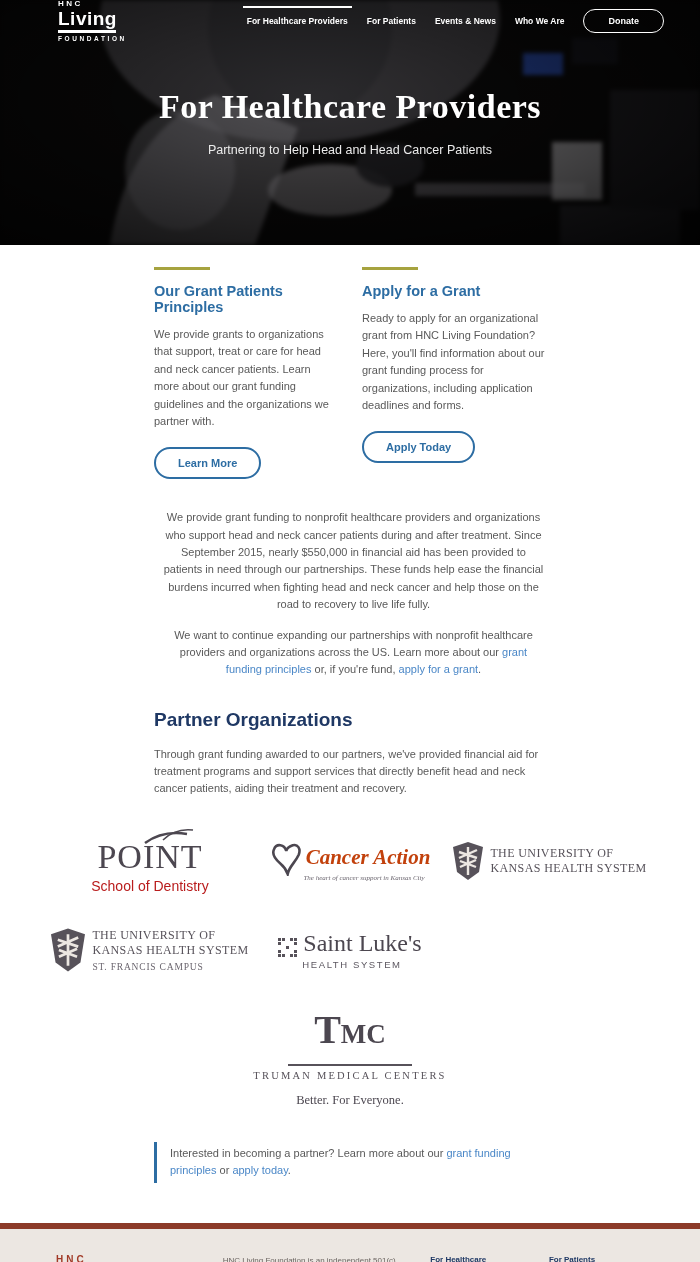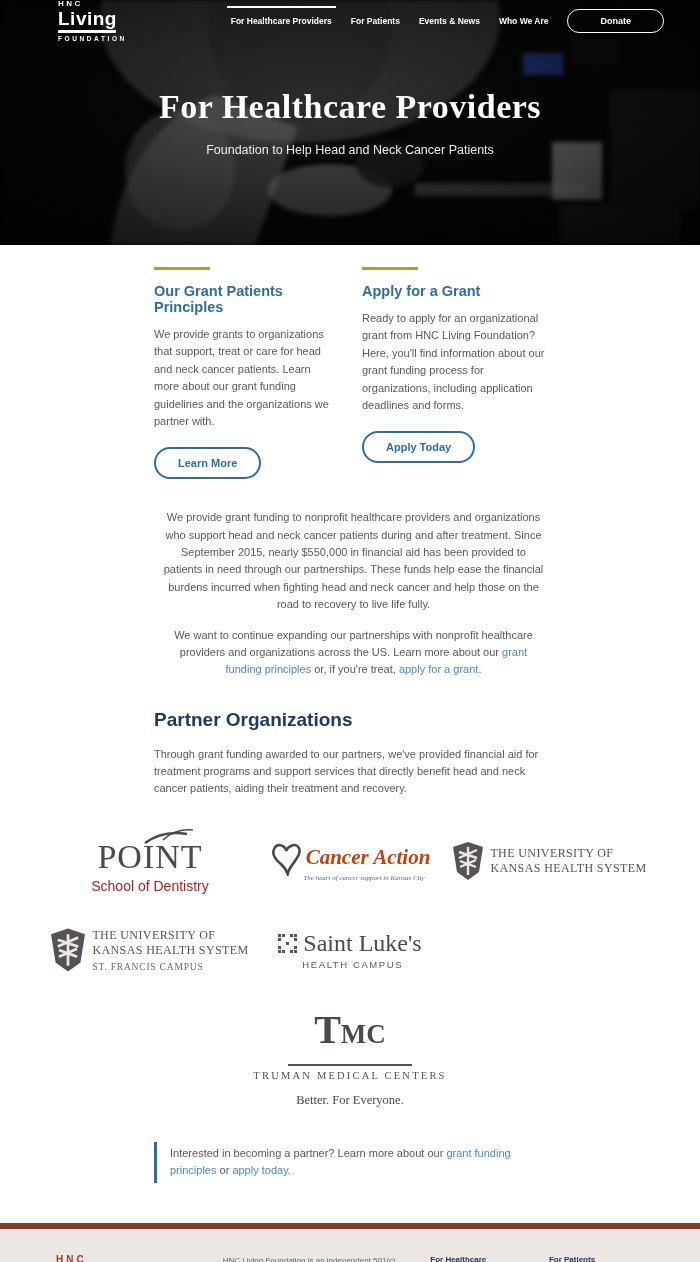--- a/index.html
+++ b/index.html
@@ -18,21 +18,21 @@
   .logo-acronym { font-size:8px; letter-spacing:2.5px; font-weight:bold; }
   .logo-name { font-size:19px; font-weight:bold; letter-spacing:0.5px; margin-top:1px; }
   .logo-bar { height:3px; width:58px; margin:2px 0 3px; }
   .logo-foundation { font-size:6.5px; letter-spacing:2.6px; font-weight:bold; }
   .logo-white { color:#ffffff; }
   .logo-white .logo-bar { background:#ffffff; }
   .nav { display:flex; align-items:center; gap:19px; }
   .nav-item { position:relative; color:#ffffff; font-size:8.5px; font-weight:bold; cursor:pointer; padding:14px 0; }
   .nav-item.active::before { content:""; position:absolute; top:4px; left:-4px; right:-4px; height:2px; background:#ffffff; }
   .donate-btn { background:transparent; border:1.5px solid #ffffff; color:#ffffff; font-family:"Liberation Sans",sans-serif;
-    font-size:9px; font-weight:bold; border-radius:13px; padding:6px 32px; cursor:pointer; }
+    font-size:9px; font-weight:bold; border-radius:13px; padding:6px 24px; cursor:pointer; }
   .hero-content { position:relative; z-index:2; text-align:center; padding-top:88px; }
   .hero-content h1 { font-family:"Liberation Serif", serif; font-weight:bold; font-size:34px; color:#ffffff; letter-spacing:0.5px; }
   .hero-content p { margin-top:17px; font-size:12.5px; color:#ececec; }
 
   
   .main { width:392px; margin:0 auto; padding:22px 0 40px; }
   .accent-rule { width:56px; height:3px; background:#a6a33f; margin-bottom:13px; }
   .intro-cols { display:flex; gap:24px; }
   .intro-col { flex:1; }
   .col-heading { font-size:14.5px; font-weight:bold; color:#2d6da3; margin-bottom:11px; }
@@ -54,21 +54,21 @@
   .ca-row { display:flex; align-items:center; gap:2px; }
   .ca-name { font-family:"Liberation Serif",serif; font-style:italic; font-weight:bold; font-size:21px; color:#c2410c; }
   .ca-tag { font-family:"Liberation Serif",serif; font-style:italic; font-size:7px; color:#6a656e; margin:-2px 0 0 28px; }
   .tp-name { font-family:"Liberation Serif",serif; font-size:18px; letter-spacing:3.5px; color:#57525a; }
   .tp-sub { font-size:5.5px; letter-spacing:1.2px; margin-top:4px; color:#6a656e; }
   .tp-org { display:flex; align-items:center; gap:3px; margin-top:3px; }
   .tp-org-text { font-family:"Liberation Serif",serif; font-size:8px; letter-spacing:0.4px; }
   .ku-row { display:flex; align-items:center; gap:7px; text-align:left; }
   .ku-text { font-family:"Liberation Serif",serif; font-size:12px; letter-spacing:0.4px; line-height:1.25; }
   .ku-campus { font-family:"Liberation Serif",serif; font-size:9.5px; letter-spacing:0.8px; margin-top:4px; color:#6a656e; }
-  .sl-row { display:flex; align-items:center; gap:6px; }
+  .sl-row { display:flex; align-items:flex-end; gap:6px; }
   .sl-name { font-family:"Liberation Serif",serif; font-size:24px; color:#4c4750; }
   .sl-sub { font-size:9.5px; letter-spacing:1.6px; color:#5c5760; margin:2px 0 0 24px; align-self:flex-start; }
   .tmc { grid-column:1 / -1; }
   .tmc-name { font-family:"Liberation Serif",serif; font-size:27px; font-weight:bold; color:#4c4750;
     border-bottom:2px solid #57525a; padding:0 26px 11px; }
   .tmc-name::first-letter { font-size:40px; }
   .tmc-sub { font-family:"Liberation Serif",serif; font-size:10.5px; letter-spacing:2.2px; margin-top:4px; }
   .tmc-tag { font-family:"Liberation Serif",serif; font-size:12.5px; margin-top:12px; color:#4c4750; }
 
   .callout { margin-top:34px; border-left:3px solid #2d6da3; padding:3px 0 3px 13px; font-size:11px; line-height:1.6; color:#595959; }
@@ -120,21 +120,21 @@
         <div class="nav-item active">For Healthcare Providers</div>
         <div class="nav-item">For Patients</div>
         <div class="nav-item">Events &amp; News</div>
         <div class="nav-item">Who We Are</div>
         <button class="donate-btn">Donate</button>
       </nav>
     </header>
 
     <div class="hero-content">
       <h1>For Healthcare Providers</h1>
-      <p>Foundation to Help Head and Neck Cancer Patients</p>
+      <p>Partnering to Help Head and Head Cancer Patients</p>
     </div>
   </section>
 
   <main class="main">
 
     <div class="intro-cols">
       <div class="intro-col">
         <div class="accent-rule"></div>
         <h2 class="col-heading">Our Grant Patients Principles</h2>
         <p class="body-text">We provide grants to organizations that support, treat or care for head and neck cancer patients. Learn more about our grant funding guidelines and the organizations we partner with.</p>
@@ -143,21 +143,21 @@
       <div class="intro-col">
         <div class="accent-rule"></div>
         <h2 class="col-heading">Apply for a Grant</h2>
         <p class="body-text">Ready to apply for an organizational grant from HNC Living Foundation? Here, you'll find information about our grant funding process for organizations, including application deadlines and forms.</p>
         <button class="pill-btn">Apply Today</button>
       </div>
     </div>
 
     <div class="about">
       <p class="body-text">We provide grant funding to nonprofit healthcare providers and organizations who support head and neck cancer patients during and after treatment. Since September 2015, nearly $550,000 in financial aid has been provided to patients in need through our partnerships. These funds help ease the financial burdens incurred when fighting head and neck cancer and help those on the road to recovery to live life fully.</p>
-      <p class="body-text"><span>We want to continue expanding our partnerships with nonprofit healthcare providers and organizations across the US. Learn more about our </span><a class="inline-link">grant funding principles</a><span> or, if you're treat, </span><a class="inline-link">apply for a grant</a><span>.</span></p>
+      <p class="body-text"><span>We want to continue expanding our partnerships with nonprofit healthcare providers and organizations across the US. Learn more about our </span><a class="inline-link">grant funding principles</a><span> or, if you're fund, </span><a class="inline-link">apply for a grant</a><span>.</span></p>
     </div>
 
     <section>
       <h2 class="partners-heading">Partner Organizations</h2>
       <p class="body-text">Through grant funding awarded to our partners, we've provided financial aid for treatment programs and support services that directly benefit head and neck cancer patients, aiding their treatment and recovery.</p>
 
       <div class="logo-grid">
 
         <div class="plogo">
           <svg class="umkc-swoosh" width="52" height="16" viewBox="0 0 52 16">
@@ -222,21 +222,21 @@
                 <rect x="0" y="12" width="3" height="3"></rect>
                   <rect x="16" y="12" width="3" height="3"></rect>
                 <rect x="0" y="16" width="3" height="3"></rect>
                   <rect x="4" y="16" width="3" height="3"></rect>
                 <rect x="12" y="16" width="3" height="3"></rect>
                   <rect x="16" y="16" width="3" height="3"></rect>
               </g>
             </svg>
             <div class="sl-name">Saint Luke's</div>
           </div>
-          <div class="sl-sub">HEALTH CAMPUS</div>
+          <div class="sl-sub">HEALTH SYSTEM</div>
         </div>
 
         <div class="plogo tmc">
           <div class="tmc-name">TMC</div>
           <div class="tmc-sub">TRUMAN MEDICAL CENTERS</div>
           <div class="tmc-tag">Better. For Everyone.</div>
         </div>
       </div>
 
       <div class="callout"><span>Interested in becoming a partner? Learn more about our </span><a class="inline-link">grant funding principles</a><span> or </span><a class="inline-link">apply today</a><span>.</span></div>

